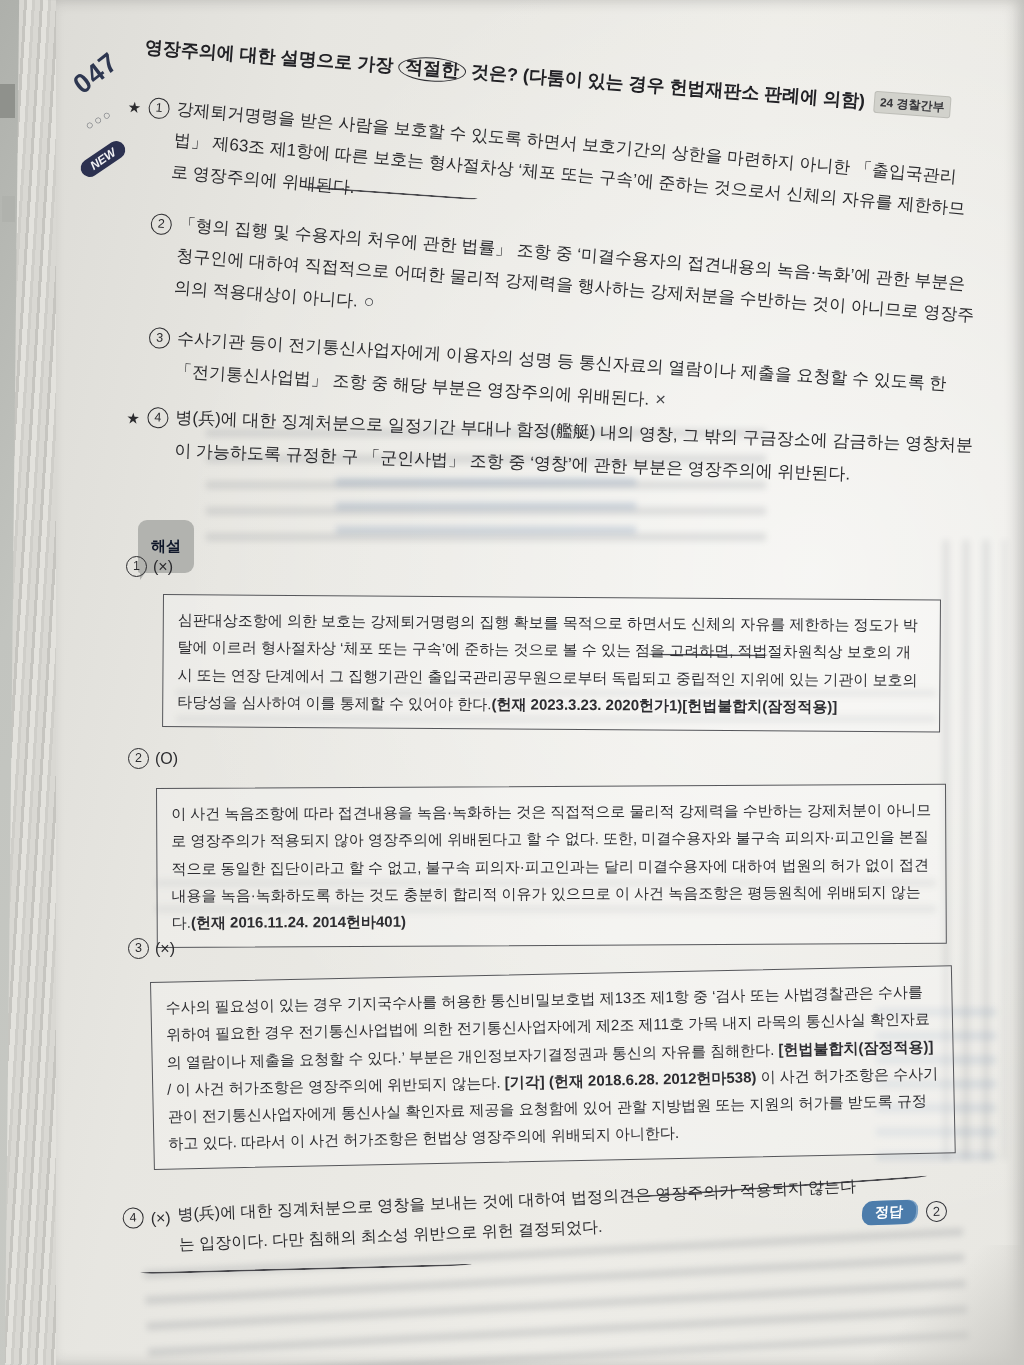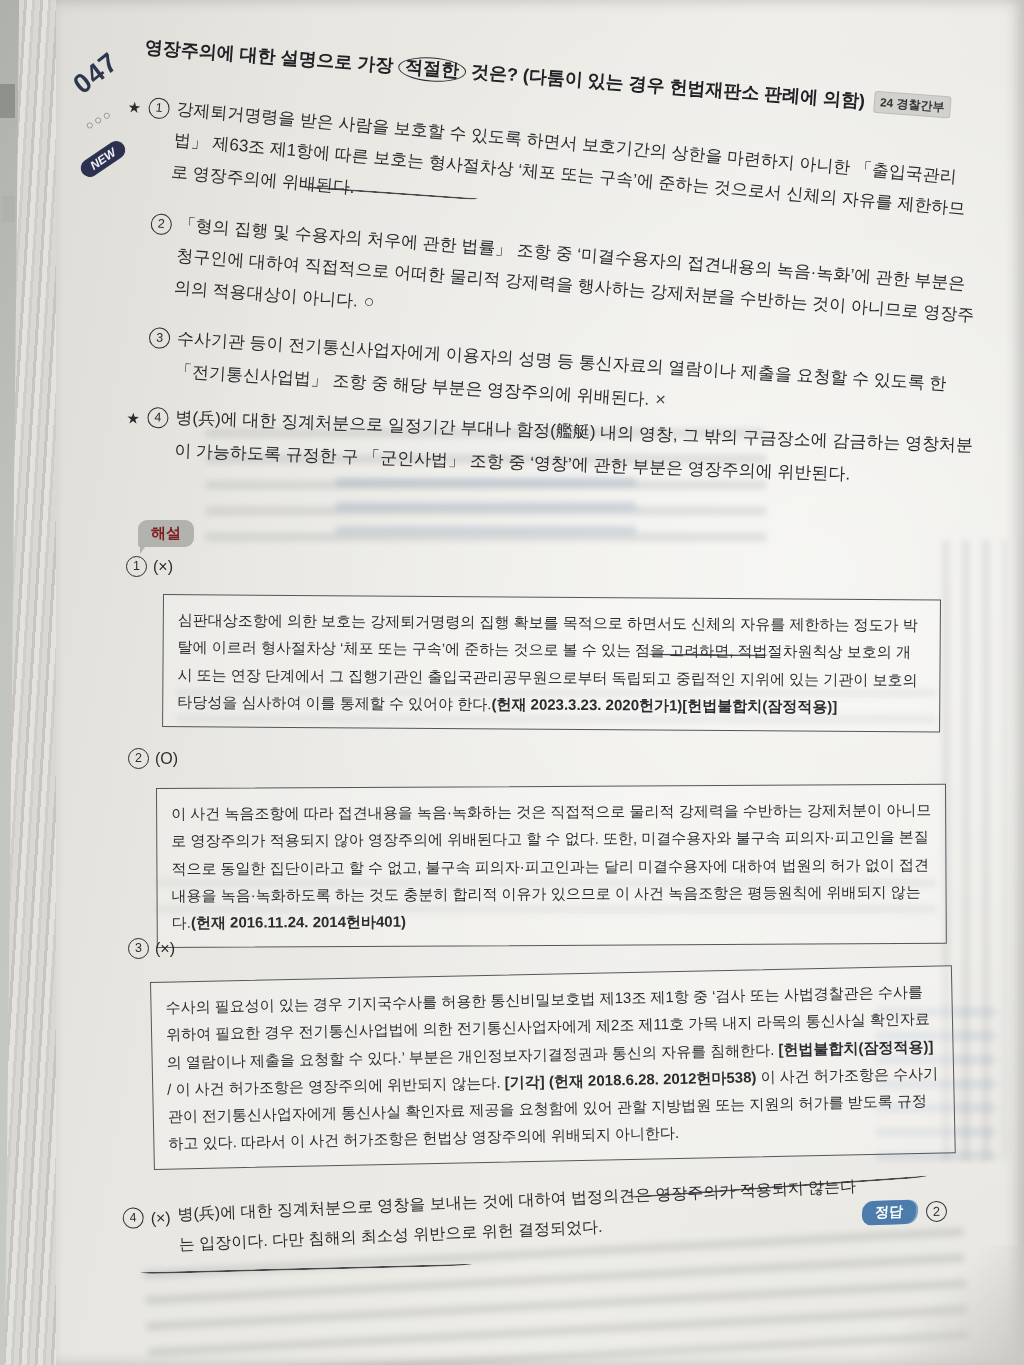--- a/index.html
+++ b/index.html
@@ -42,22 +42,22 @@
       box-shadow:0 0 0 1px #bdbdb7;}
   .opt{position:absolute;display:flex;gap:7px;width:828px;transform-origin:left top;
       font-size:17px;line-height:1.8;color:#2b2b2e;}
   .opt .star{position:absolute;left:-21px;top:3px;font-size:15px;color:#2b2b2e;width:18px;}
   .mk-circle{display:inline-flex;align-items:center;justify-content:center;flex:none;
       width:19px;height:19px;border:1.5px solid #2b2b2e;border-radius:50%;
       font-size:12.5px;font-style:normal;margin-top:5px;line-height:1;}
   .opt-text{flex:1;}
   .hand-mark{font-size:18px;color:#44454a;margin-left:6px;}
   
-  .haeseol-badge{position:absolute;left:138px;top:520px;background:#b2b3af;color:#7f1d1d;
-      font-weight:bold;font-size:15px;padding:4px 13px;border-radius:9px 9px 9px 2px;}
+  .haeseol-badge{position:absolute;left:138px;top:520px;background:#b2b3af;color:#0f172a;
+      font-weight:bold;font-size:15px;padding:17px 13px;border-radius:9px 9px 9px 2px;}
   .haeseol-badge::after{content:"";position:absolute;left:2px;bottom:-7px;
       border:8px solid transparent;border-top-color:#b2b3af;border-left-color:#b2b3af;
       border-width:7px 5px;}
   .ans-marker{position:absolute;font-size:16px;color:#2b2b2e;display:flex;gap:6px;align-items:center;}
   .ans-marker .mk-circle{margin-top:0;}
   .ans-box{position:absolute;border:1.6px solid #55565a;background:rgba(255,255,255,.25);
       padding:11px 14px;font-size:15px;line-height:1.82;color:#2d2d31;transform-origin:left top;}
   .seg-bold{font-weight:bold;}
   .item4{position:absolute;left:122px;top:1202px;width:740px;transform:rotate(-2.4deg);
       transform-origin:left top;font-size:16px;line-height:1.9;color:#2b2b2e;display:flex;gap:7px;}

